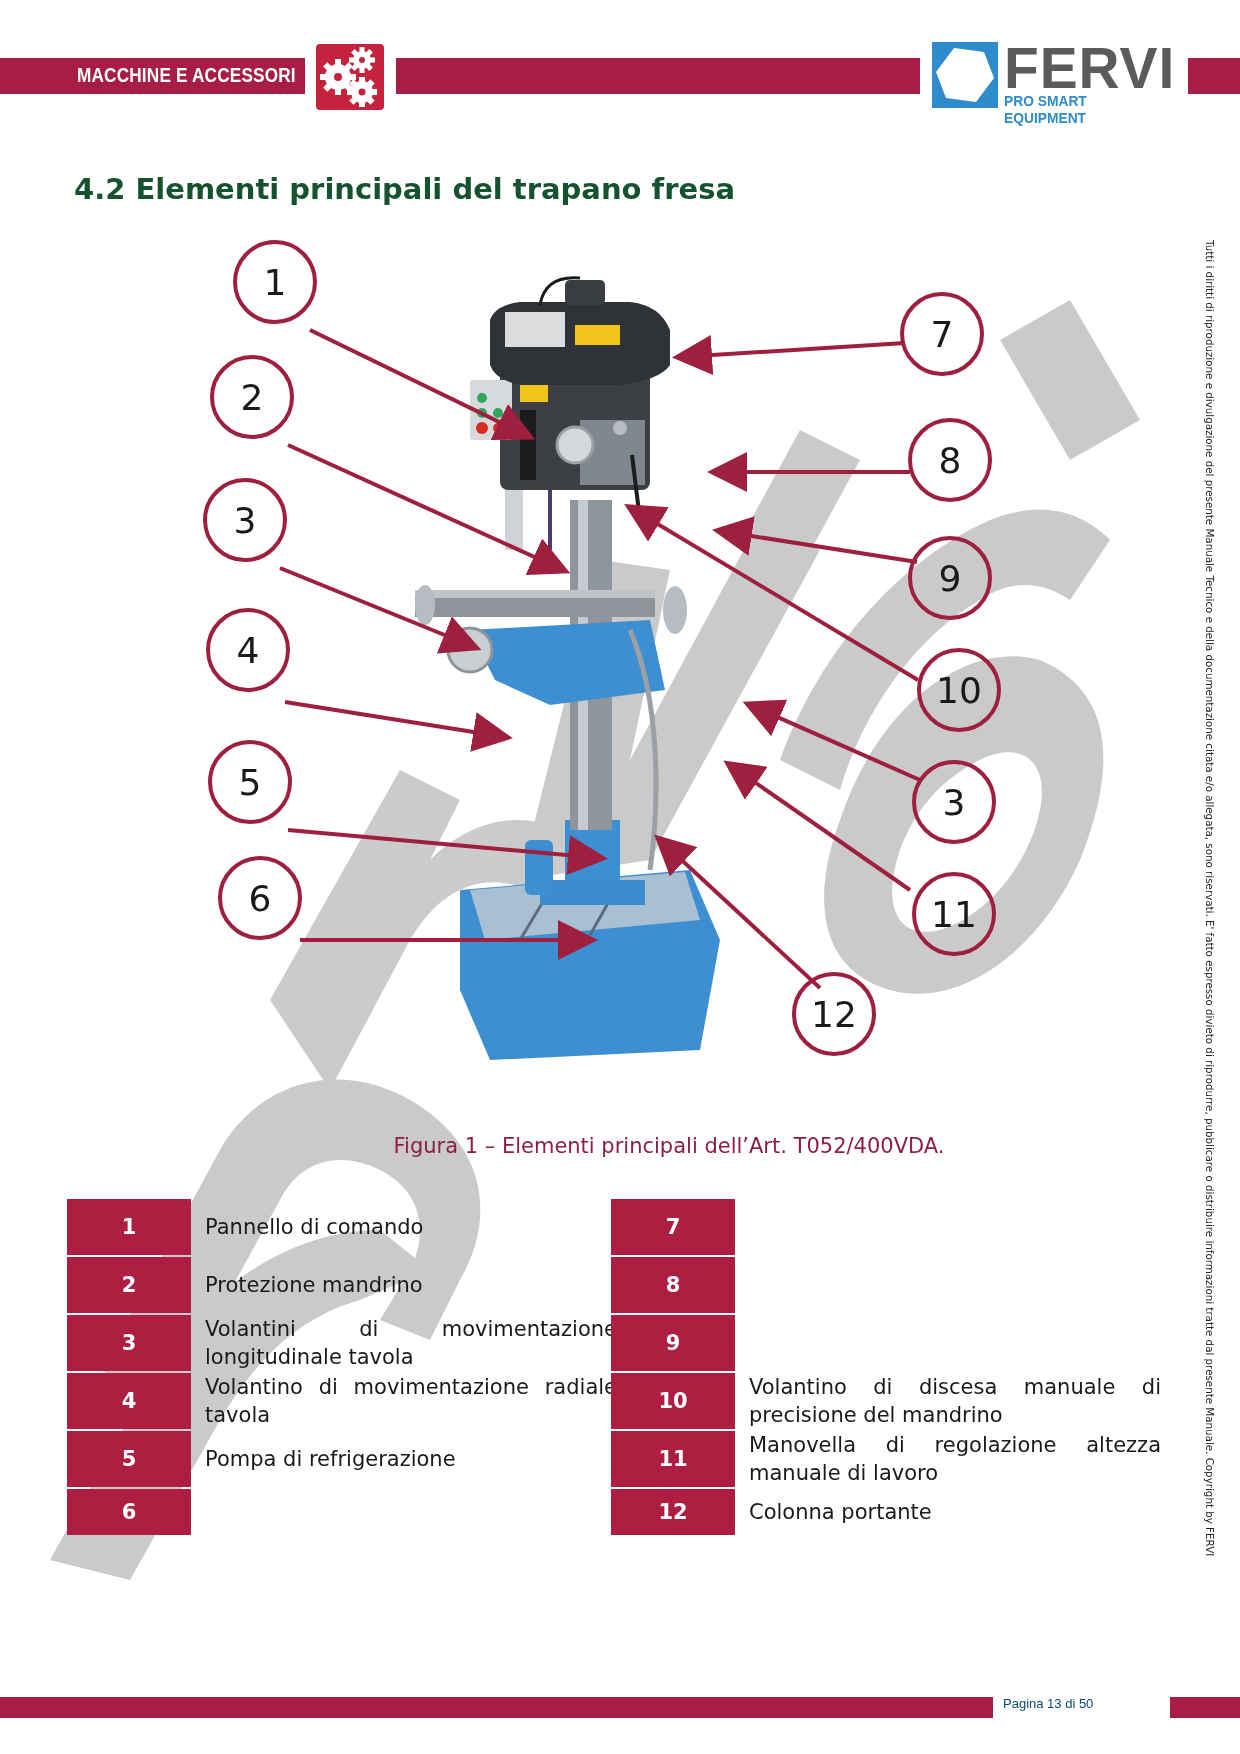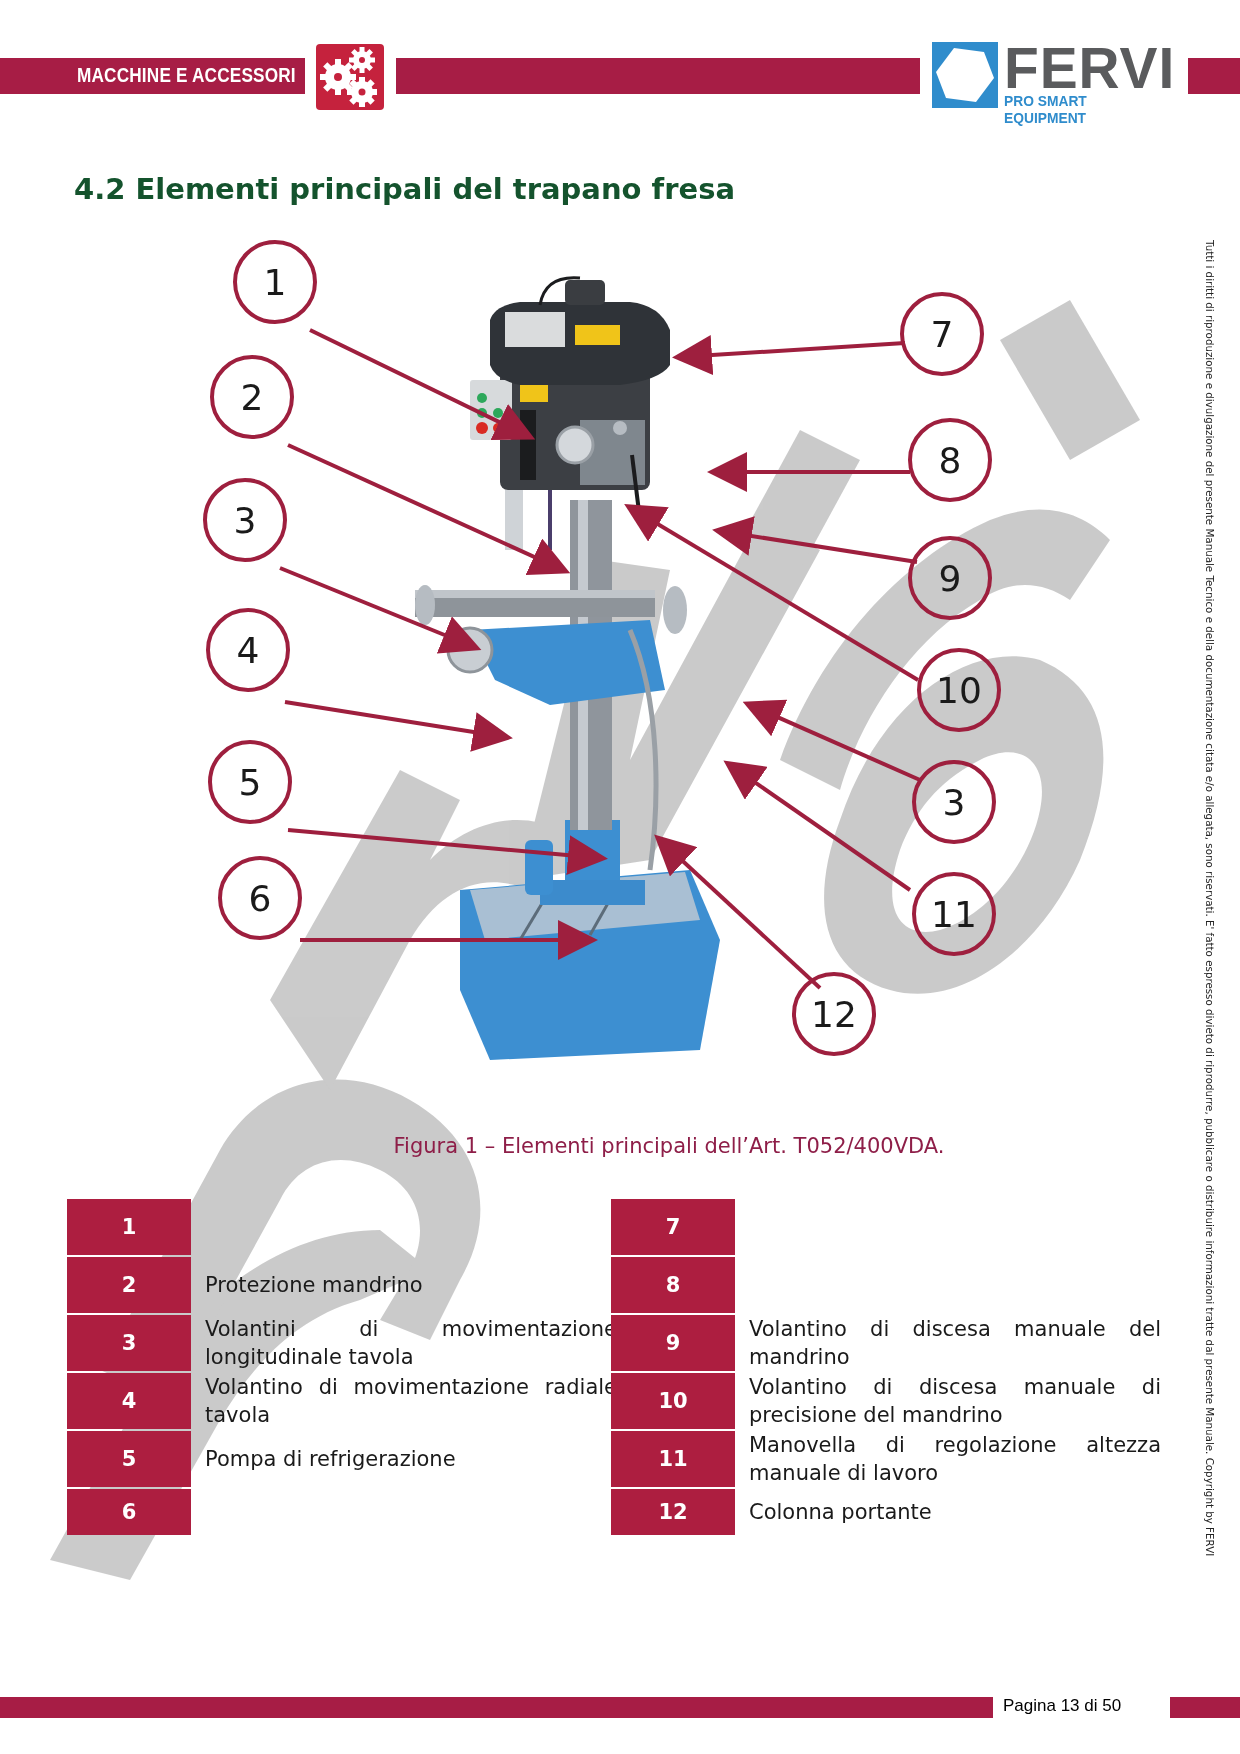--- a/index.html
+++ b/index.html
@@ -58,21 +58,21 @@
              display: flex; align-items: center; justify-content: center; font-family: "DejaVu Sans", sans-serif; }
   .leg-text { flex: 1; padding-left: 14px; font-size: 21px; line-height: 28px; display: flex; align-items: center;
               text-align: justify; font-family: "DejaVu Sans", sans-serif; color: #1a1a1a; }
   .leg-text span { display: block; text-align: justify; text-align-last: left; width: 100%; }
 
   
   .ftr-band { position: absolute; top: 1697px; height: 21px; background: #a71d45; }
   .ftr-left { left: 0; width: 993px; }
   .ftr-right { left: 1170px; width: 70px; }
   .page-num { position: absolute; left: 1003px; top: 1696px; font-family: "Liberation Sans", sans-serif;
-              font-size: 17px; color: #000000; }
+              font-size: 13px; color: #0c4a6e; }
 </style>
 </head>
 <body>
 
 <svg class="watermark" viewBox="0 0 1300 1754">
   <g fill="#c8c8c8" opacity="0.95">
 
     <path d="M90 1560 L190 1380 C240 1290 330 1230 420 1230 L470 1270 L400 1300 C330 1320 290 1370 260 1420 L170 1580 Z"></path>
     <path d="M140 1370 L260 1150 C300 1080 380 1060 450 1100 C520 1140 540 1210 500 1280 L470 1340 L420 1320 L450 1270 C470 1230 460 1190 420 1170 C380 1150 340 1160 320 1200 L210 1400 Z"></path>
     <path d="M310 1000 L440 770 L500 800 L470 860 C510 820 560 810 600 830 L570 890 C520 870 480 890 450 940 L370 1090 Z"></path>
@@ -222,20 +222,23 @@
   <div class="callout" style="left:692px;top:510px;">3</div>
   <div class="callout" style="left:692px;top:622px;">11</div>
   <div class="callout" style="left:572px;top:722px;">12</div>
 </div>
 
 <div class="caption"><span>Figura 1 – Elementi principali dell’Art. T052/400VDA.</span></div>
 
 <div class="legend legend-left">
   <div class="leg-row">
     <div class="leg-num">1</div>
+    <div class="leg-text">
+        <span>Pannello di comando</span>
+      </div>
   </div>
   <div class="leg-row">
     <div class="leg-num">2</div>
     <div class="leg-text">
         <span>Protezione mandrino</span>
       </div>
   </div>
   <div class="leg-row">
     <div class="leg-num">3</div>
     <div class="leg-text">
@@ -261,23 +264,20 @@
 
 <div class="legend legend-right">
   <div class="leg-row">
     <div class="leg-num">7</div>
   </div>
   <div class="leg-row">
     <div class="leg-num">8</div>
   </div>
   <div class="leg-row">
     <div class="leg-num">9</div>
-    <div class="leg-text">
-        <span>Volantino di discesa manuale del mandrino</span>
-      </div>
   </div>
   <div class="leg-row">
     <div class="leg-num">10</div>
     <div class="leg-text">
         <span>Volantino di discesa manuale di precisione del mandrino</span>
       </div>
   </div>
   <div class="leg-row">
     <div class="leg-num">11</div>
     <div class="leg-text">

